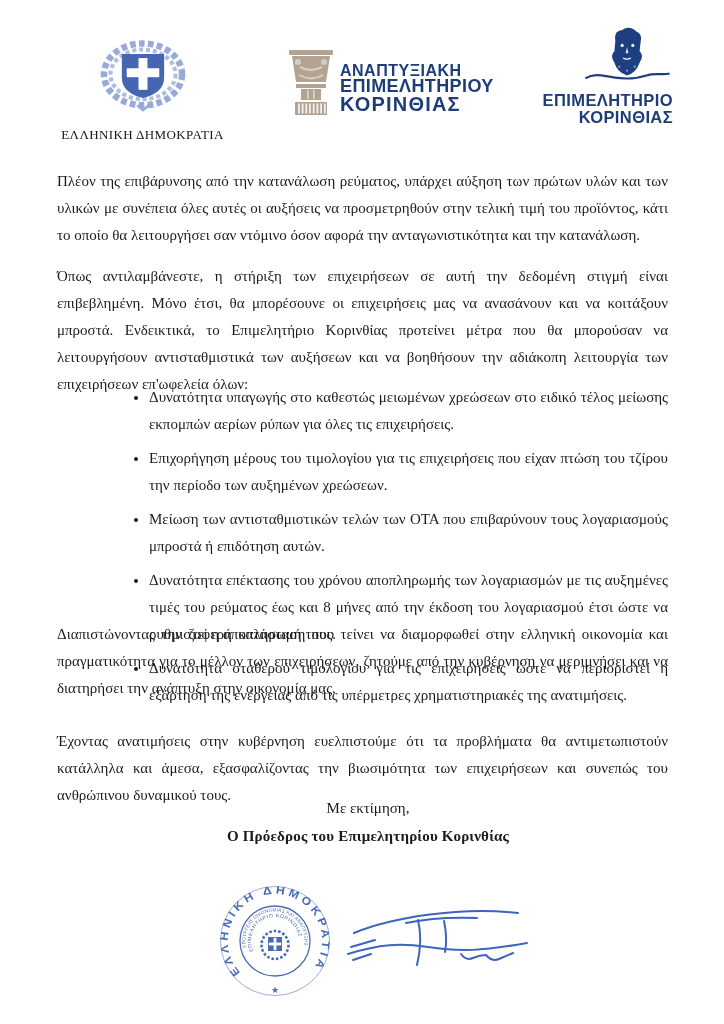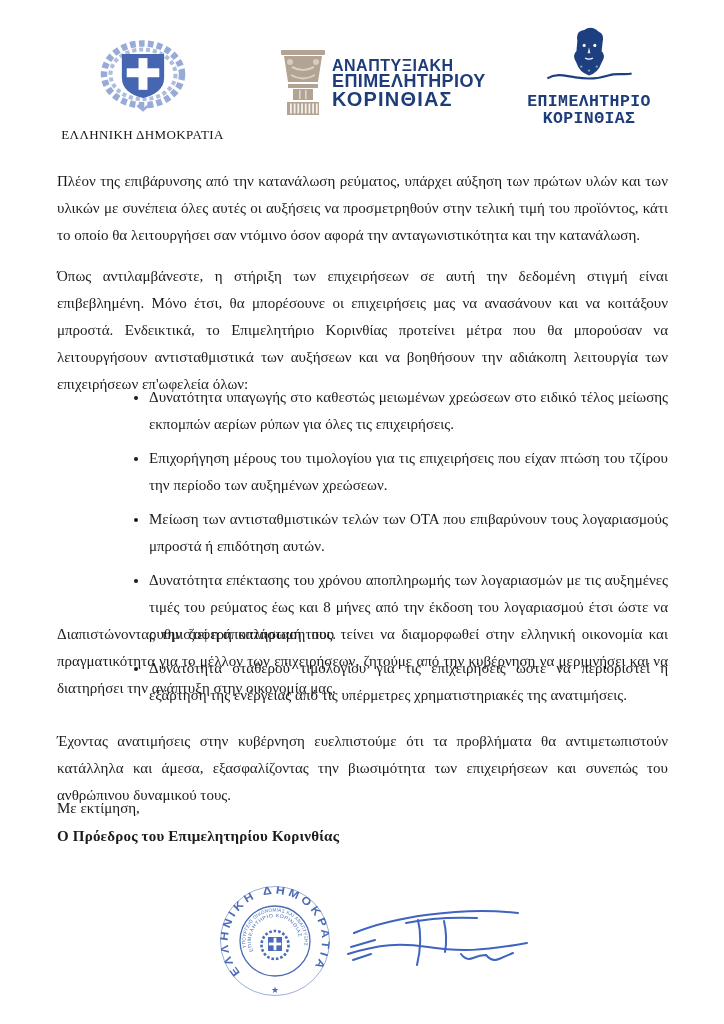--- a/index.html
+++ b/index.html
@@ -5,37 +5,37 @@
   * { margin:0; padding:0; box-sizing:border-box; }
   html,body { background:#ffffff; }
   .page {
     position:relative; width:724px; height:1024px; margin:0 auto;
     background:#ffffff; overflow:hidden;
     font-family:"Liberation Serif", serif; color:var(--text,#1b1b1b);
   }
   
   .hdr-left  { position:absolute; left:55px;  top:34px;  width:175px; text-align:center; }
   .hdr-left .lbl { margin-top:5px; font-size:13px; letter-spacing:.4px; color:#161616; white-space:nowrap; }
-  .hdr-center{ position:absolute; left:280px; top:50px; display:flex; align-items:center; }
+  .hdr-center{ position:absolute; left:288px; top:50px; display:flex; align-items:flex-end; }
   .hdr-center .txt { margin-left:6px; padding-top:2px; font-family:"Liberation Sans", sans-serif; color:var(--navy,#1e3c78); }
   .hdr-center .l1 { font-size:16px;  font-weight:bold; letter-spacing:.5px; line-height:17px; }
   .hdr-center .l2 { font-size:18px;font-weight:bold; letter-spacing:.4px; line-height:14px; }
   .hdr-center .l3 { font-size:20px;  font-weight:bold; letter-spacing:1.2px; line-height:23px; }
-  .hdr-right { position:absolute; left:505px; top:26px; width:168px; text-align:center;
-               font-family:Liberation Mono, monospace; color:var(--navy,#1e3c78); }
+  .hdr-right { position:absolute; left:505px; top:26px; width:168px; text-align:right;
+               font-family:Liberation Sans, sans-serif; color:var(--navy,#1e3c78); }
   .hdr-right .l1, .hdr-right .l2 { font-size:16.5px; font-weight:bold; letter-spacing:.4px; line-height:17px; }
   
   .para { position:absolute; left:57px; width:611px; font-size:15px; line-height:27px; text-align:justify; }
   .p1 { top:168px; } .p2 { top:263px; } .p3 { top:621px; } .p4 { top:728px; }
   .bullets { position:absolute; left:57px; top:357px; width:611px;margin-top:27px; }
   .bullets ul { list-style:disc outside; padding-left:92px; }
   .bullets li { font-size:15px; line-height:27px; text-align:justify; margin-bottom:7px; }
   .bullets li::marker { color:#1b1b1b; font-size:13px; }
   
-  .closing { position:absolute; left:57px; top:795px; width:622px; 
+  .closing { position:absolute; left:57px; top:795px; width:622px; text-align:center;
              font-size:15px; line-height:27.5px; }
   .closing .bold { font-weight:bold; letter-spacing:.2px; }
   
   .stamp     { position:absolute; left:219px; top:885px; width:112px; height:112px; }
   .signature { position:absolute; left:340px; top:896px; width:196px; height:76px; }
 </style>
 </head>
 <body>
 
 <div class="page">

